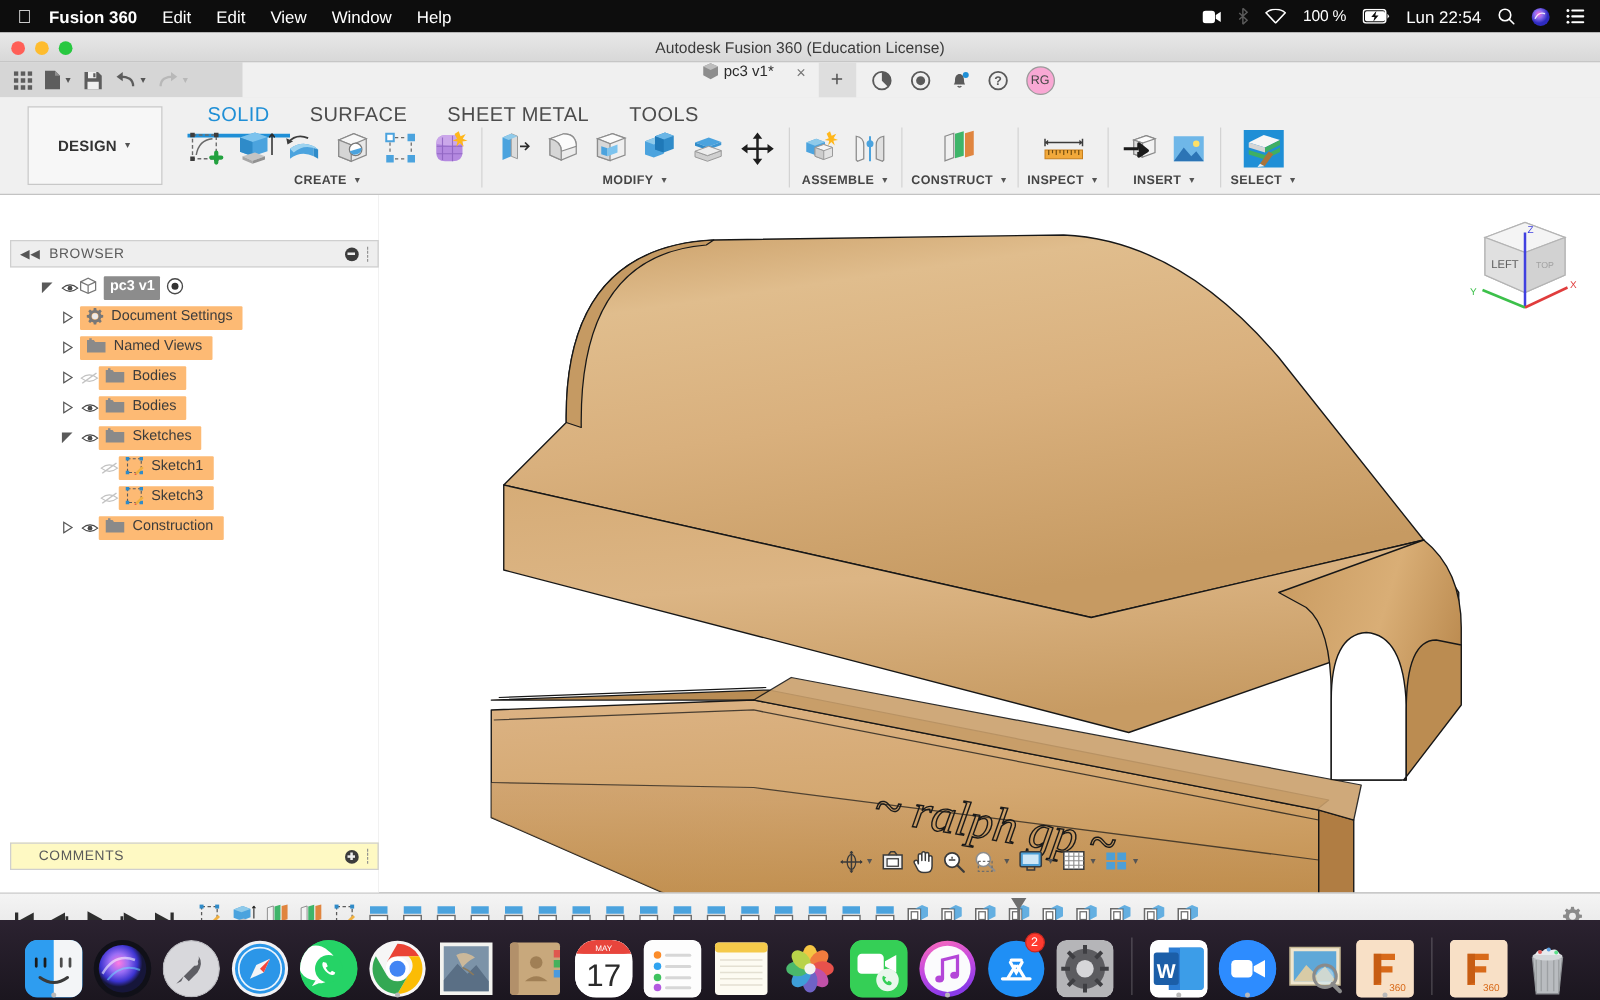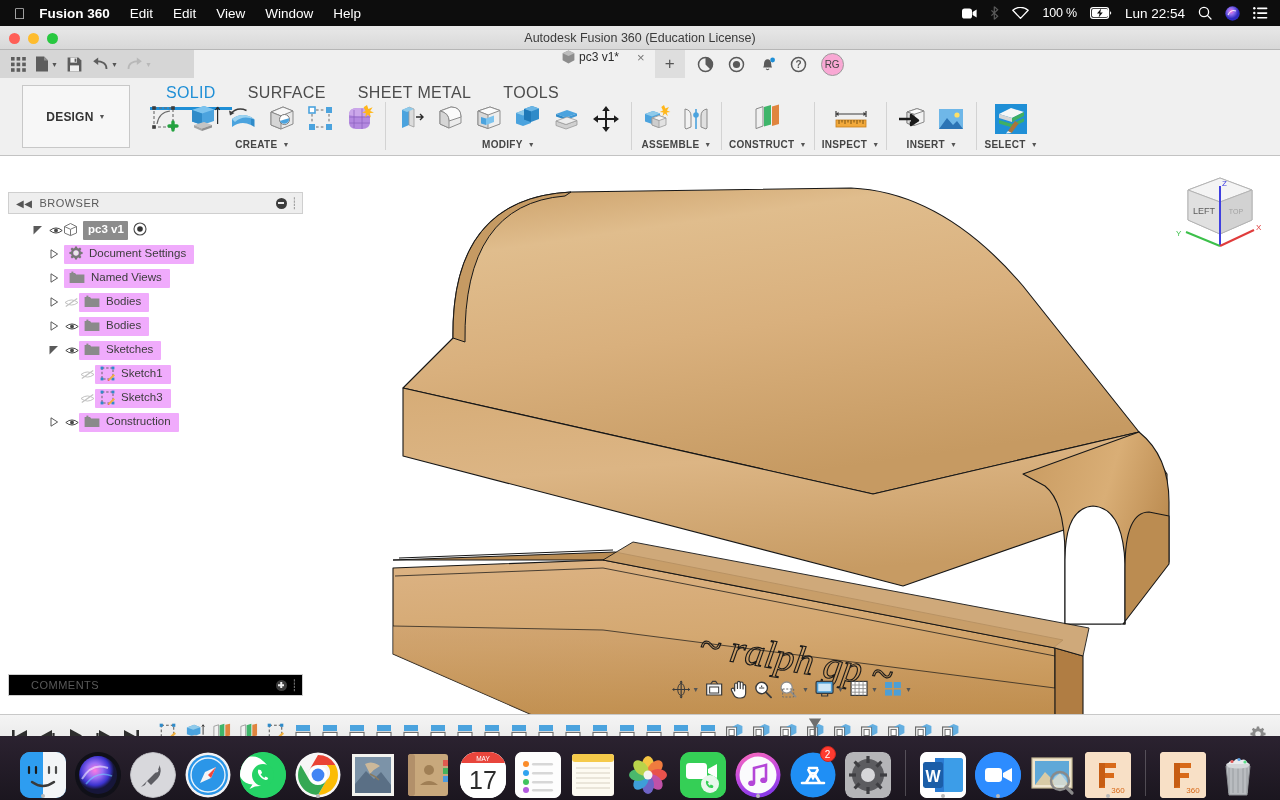--- a/index.html
+++ b/index.html
@@ -136,30 +136,30 @@
   }
   .plus-ic::before { width: 6px; height: 1.5px; }
   .plus-ic::after { width: 1.5px; height: 6px; }
   .gripper { color: #8c8c8c; font-size: 11px; }
 
   .tree { position: absolute; left: 8px; top: 62px; width: 295px; font-size: 11.5px; }
   .trow { display: flex; align-items: center; height: 24px; color: #3c3c3c; }
   .tw { width: 20px; display: flex; align-items: center; justify-content: center; }
   .tlabelbox {
     display: flex; align-items: center; gap: 6px; padding: 2px 8px 2px 5px;
-    background: #f0abfc; border-radius: 1px; height: 19px;
+    background: #fdba74; border-radius: 1px; height: 19px;
   }
   .tlabelbox.sel { background: #8c8c8c; color: #fff; font-weight: bold; padding-right: 4px; }
   .tname { line-height: 1; }
   .eye { width: 15px; display: flex; align-items: center; justify-content: center; }
 
   
   .commentsbar {
     position: absolute; left: 8px; top: 518px; width: 295px; height: 22px;
-    background: #000000; border: 1px solid #cfcfcf;
+    background: #fef9c3; border: 1px solid #cfcfcf;
     display: flex; align-items: center; font-size: 11px; color: #5a5a5a;
     letter-spacing: .5px; padding-left: 22px;
   }
   .commentsbar .cright { margin-left: auto; padding-right: 4px; display: flex; align-items: center; gap: 4px; }
 
   
   .canvas { position: absolute; left: 303px; top: 0; right: 0; bottom: 0; background: #fff; overflow: hidden; }
   .viewcube { position: absolute; right: 12px; top: 12px; width: 96px; height: 90px; }
 
   

